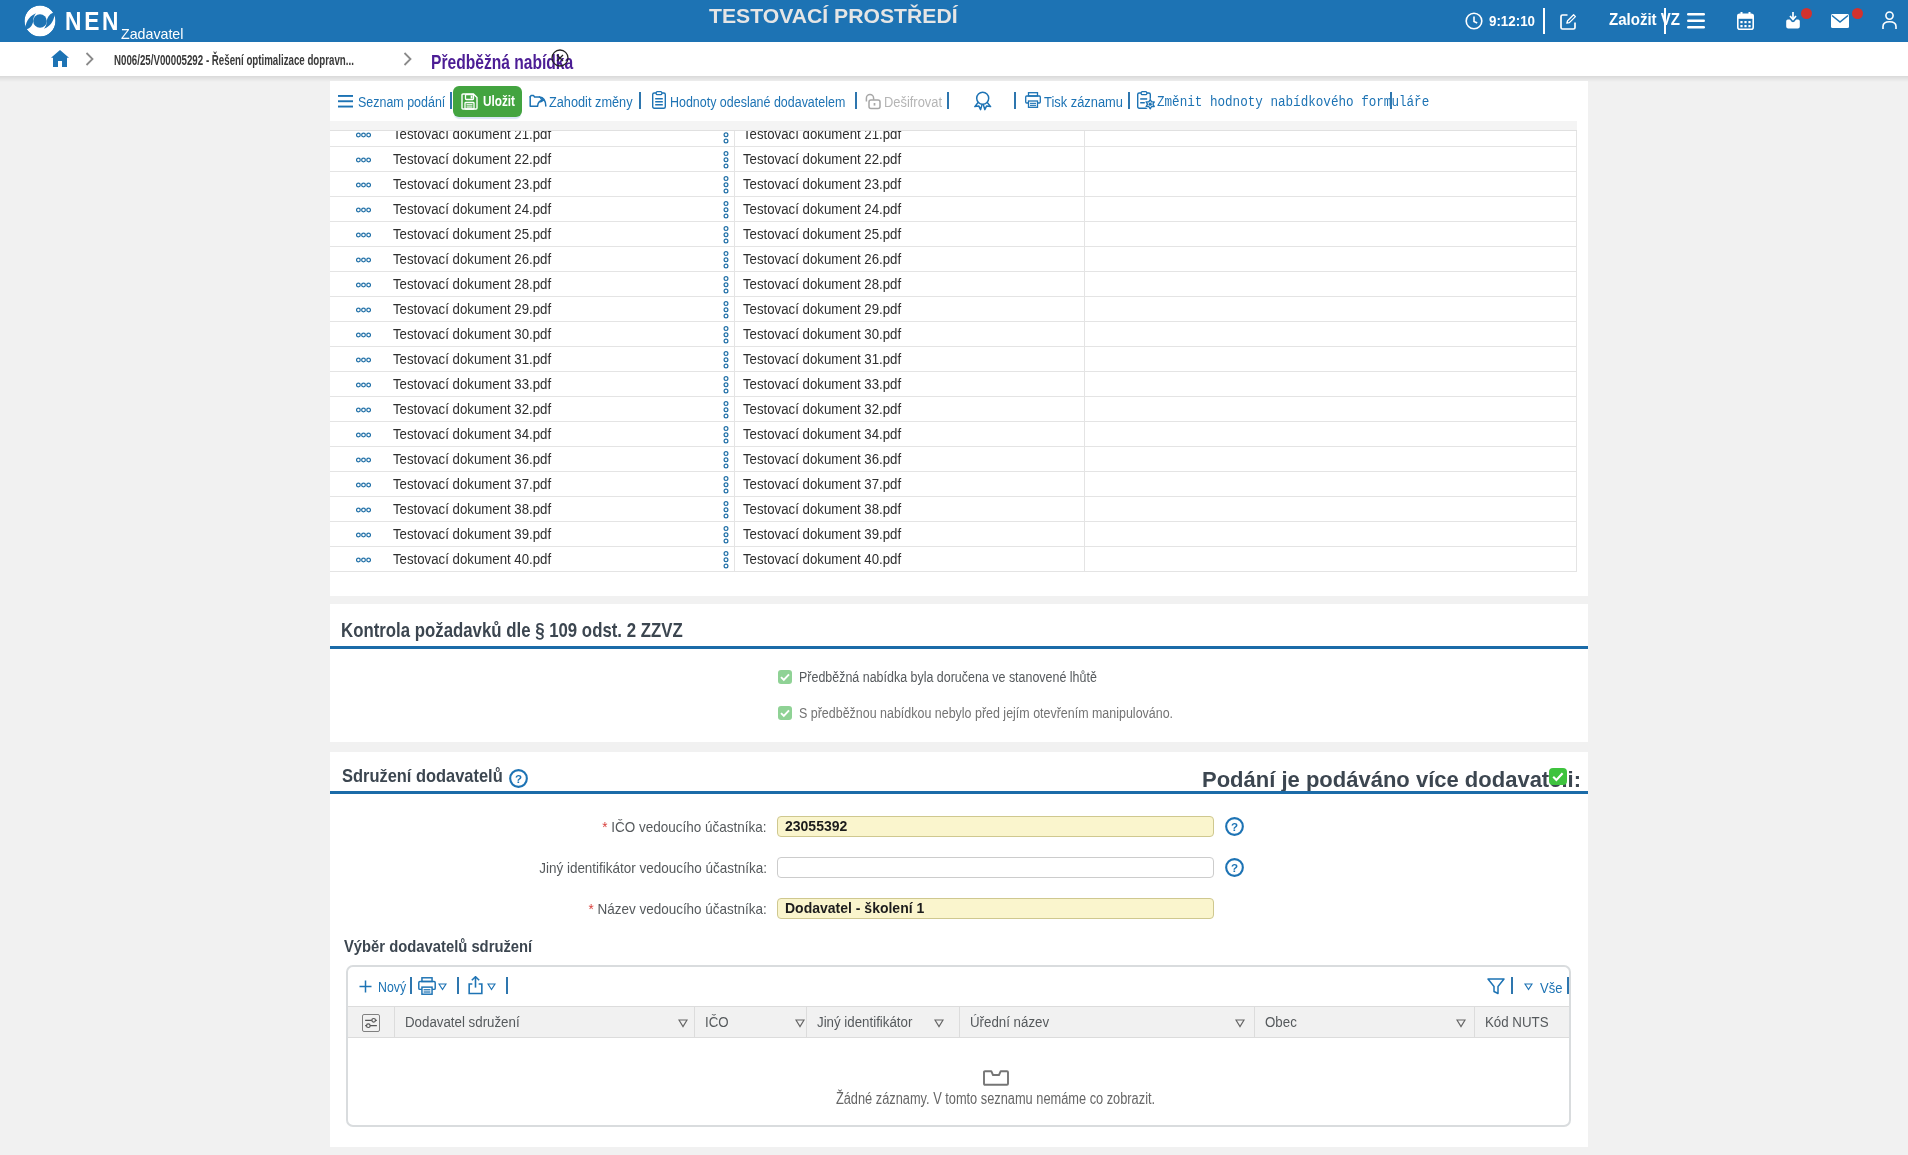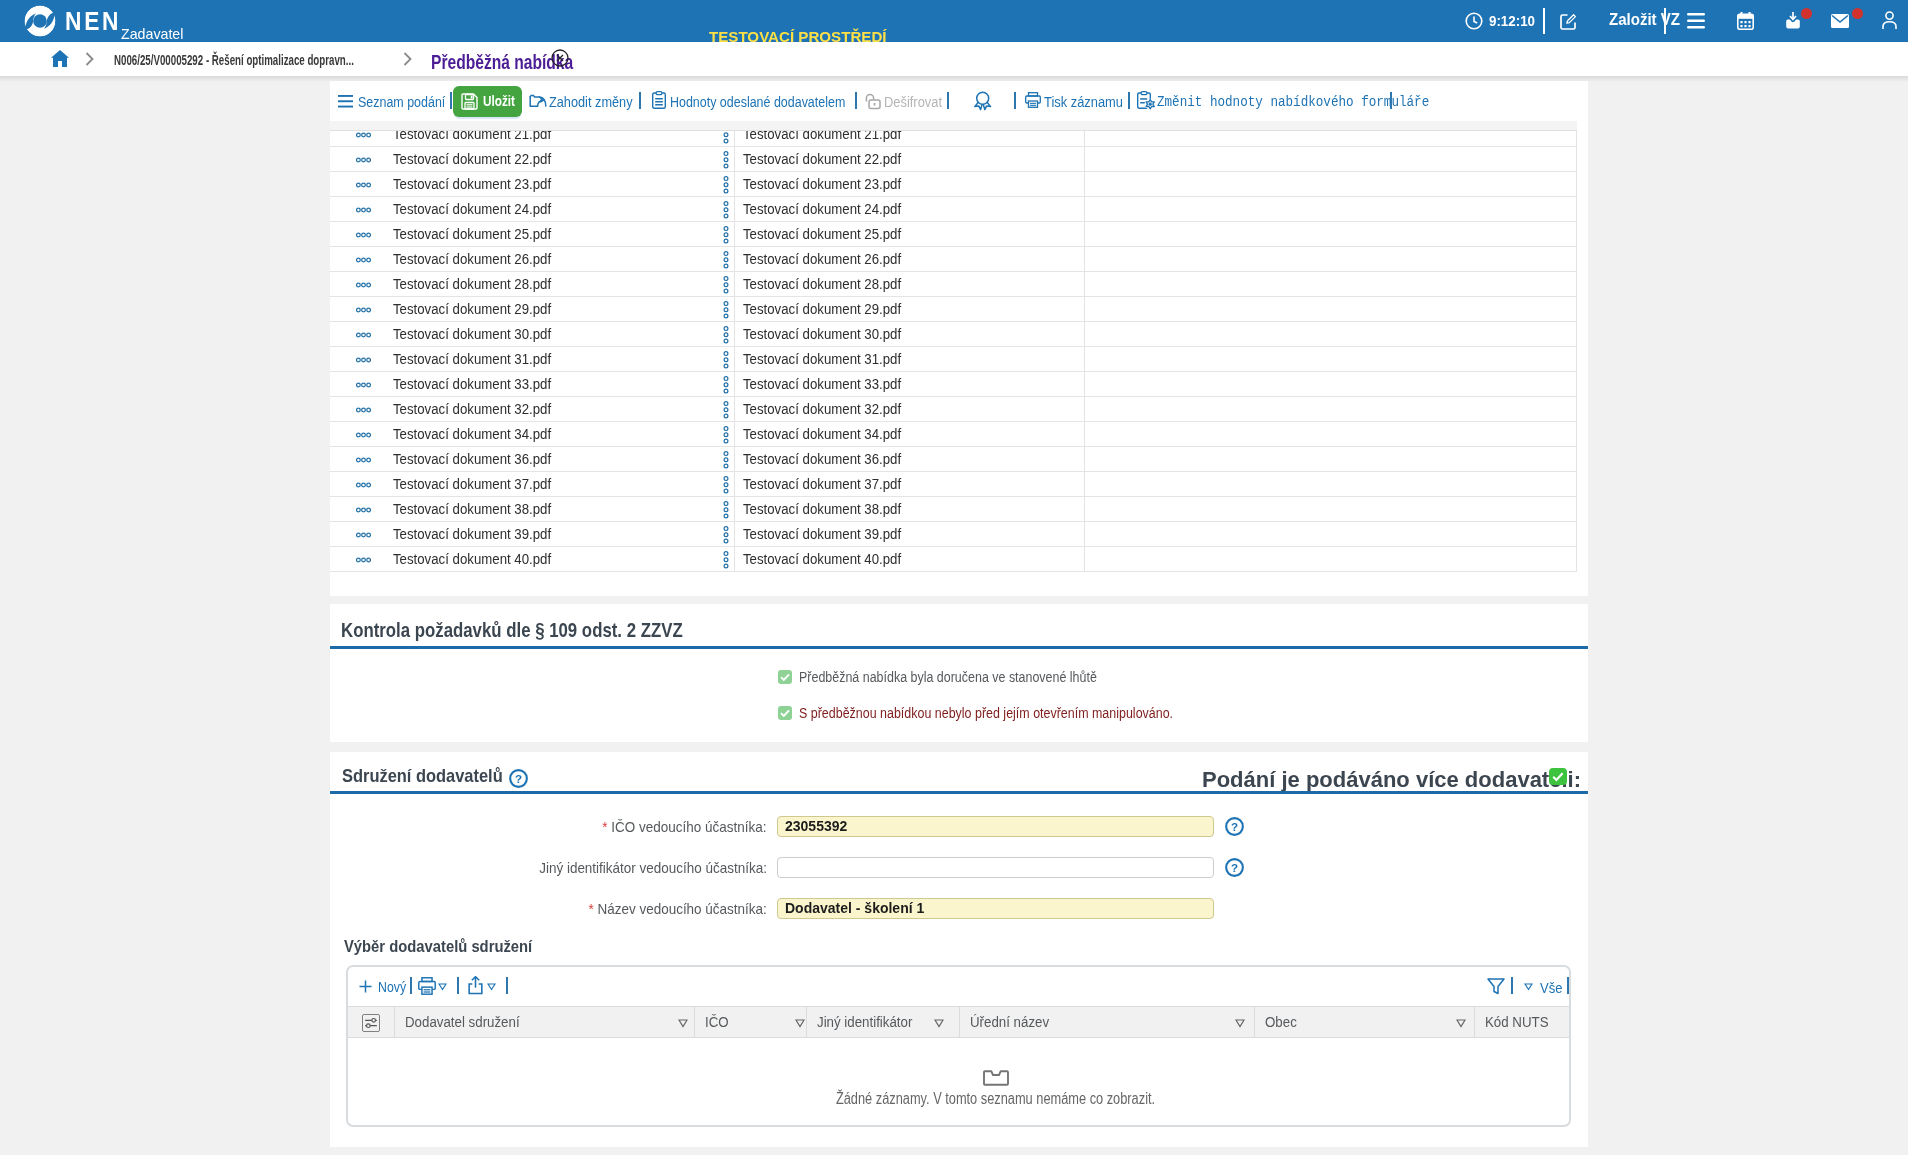--- a/index.html
+++ b/index.html
@@ -43,21 +43,21 @@
         <circle cx="16" cy="16" r="15.5" fill="#fff"></circle>
         <circle cx="16" cy="16" r="6.8" fill="#000"></circle>
         <path d="M1,25 C1.5,18 4,11.5 12,8.2 C10.2,10.5 9.3,12.8 9.3,15.2 C9.3,17.5 8,21.5 4.5,23.6 Z" fill="#000"></path>
         <path d="M31,7 C30.5,14 28,20.5 20,23.8 C21.8,21.5 22.7,19.2 22.7,16.8 C22.7,14.5 24,10.5 27.5,8.4 Z" fill="#000"></path>
       </mask>
     </defs>
     <circle cx="16" cy="16" r="15.5" fill="#ffffff" mask="url(#ringm)"></circle>
   </svg>
   <div class="abs" style="left:65px;top:7px;color:#fff;font-weight:bold;font-size:25px;"><span class="t" style="transform:scaleX(.91);letter-spacing:3px;">NEN</span></div>
   <div class="abs" style="left:121px;top:26px;color:#fff;font-size:14.5px;"><span class="t" style="transform:scaleX(.98)">Zadavatel</span></div>
-  <div class="abs" style="left:709px;top:28px;color:#fde047;font-weight:bold;font-size:15px;"><span class="t" style="transform:scaleX(1.008)">TESTOVACÍ PROSTŘEDÍ</span></div>
+  <div class="abs" style="left:709px;top:4px;color:#e5e5e5;font-weight:bold;font-size:21px;"><span class="t" style="transform:scaleX(1.008)">TESTOVACÍ PROSTŘEDÍ</span></div>
   <svg class="abs" style="left:1465px;top:12px;" width="18" height="18" viewBox="0 0 18 18">
     <circle cx="9" cy="9" r="7.8" fill="none" stroke="#fff" stroke-width="1.6"></circle>
     <path d="M9,4.5 L9,9.5 L12.2,11" fill="none" stroke="#fff" stroke-width="1.6"></path>
   </svg>
   <div class="abs" style="left:1489px;top:13px;color:#fff;font-weight:bold;font-size:14.5px;"><span class="t" style="transform:scaleX(.92)">9:12:10</span></div>
   <div class="abs" style="left:1543px;top:8px;width:2px;height:26px;background:#fff;"></div>
   <svg class="abs" style="left:1559px;top:12px;" width="19" height="19" viewBox="0 0 19 19">
     <path d="M16,10.5 L16,15.5 Q16,17 14.5,17 L3.5,17 Q2,17 2,15.5 L2,4.5 Q2,3 3.5,3 L8.5,3" fill="none" stroke="#fff" stroke-width="1.7"></path>
     <path d="M7.8,11.2 L8.6,8.8 L14.6,2.8 L16.4,4.6 L10.4,10.6 L7.8,11.2 Z" fill="none" stroke="#fff" stroke-width="1.3" stroke-linejoin="round"></path>
   </svg>
@@ -581,21 +581,21 @@
     <svg width="14" height="14" viewBox="0 0 14 14">
         <path d="M3,7.2 L5.8,10 L11,4.4" fill="none" stroke="#fff" stroke-width="1.9"></path>
       </svg>
   </div>
   <div class="abs" style="left:469px;top:66px;font-size:14px;color:#55595c;line-height:14px;"><span class="t" style="transform:scaleX(.89)">Předběžná nabídka byla doručena ve stanovené lhůtě</span></div>
   <div class="cb-light" style="left:448px;top:102px;">
     <svg width="14" height="14" viewBox="0 0 14 14">
         <path d="M3,7.2 L5.8,10 L11,4.4" fill="none" stroke="#fff" stroke-width="1.9"></path>
       </svg>
   </div>
-  <div class="abs" style="left:469px;top:102px;font-size:14px;color:#7f1d1d;line-height:14px;"><span class="t" style="transform:scaleX(.89)">S předběžnou nabídkou nebylo před jejím otevřením manipulováno.</span></div>
+  <div class="abs" style="left:469px;top:102px;font-size:14px;color:#737373;line-height:14px;"><span class="t" style="transform:scaleX(.89)">S předběžnou nabídkou nebylo před jejím otevřením manipulováno.</span></div>
 </div>
 <div class="panel" id="panel3">
   <div class="abs sectitle" style="left:12px;top:13px;font-size:19px;"><span class="t" style="transform:scaleX(.865)">Sdružení dodavatelů</span></div>
   <svg class="helpq" style="left:179px;top:17px;" width="18" height="18" viewBox="0 0 18 18">
     <circle cx="9" cy="9" r="7.9" fill="none" stroke="#1d73b4" stroke-width="2"></circle>
     <text x="9" y="13.1" text-anchor="middle" font-size="11" font-weight="bold" fill="#1d73b4" font-family="Liberation Sans">?</text>
   </svg>
   <div class="abs" style="left:872px;top:15px;font-weight:bold;font-size:22px;color:#3c4650;width:330px;text-align:right;"><span class="tr" style="transform:scaleX(1)">Podání je podáváno více dodavateli:</span></div>
   <div class="abs" style="left:1219px;top:16px;width:18px;height:17px;background:#3ec33e;border-radius:4px;">
     <svg width="18" height="17" viewBox="0 0 18 17">

